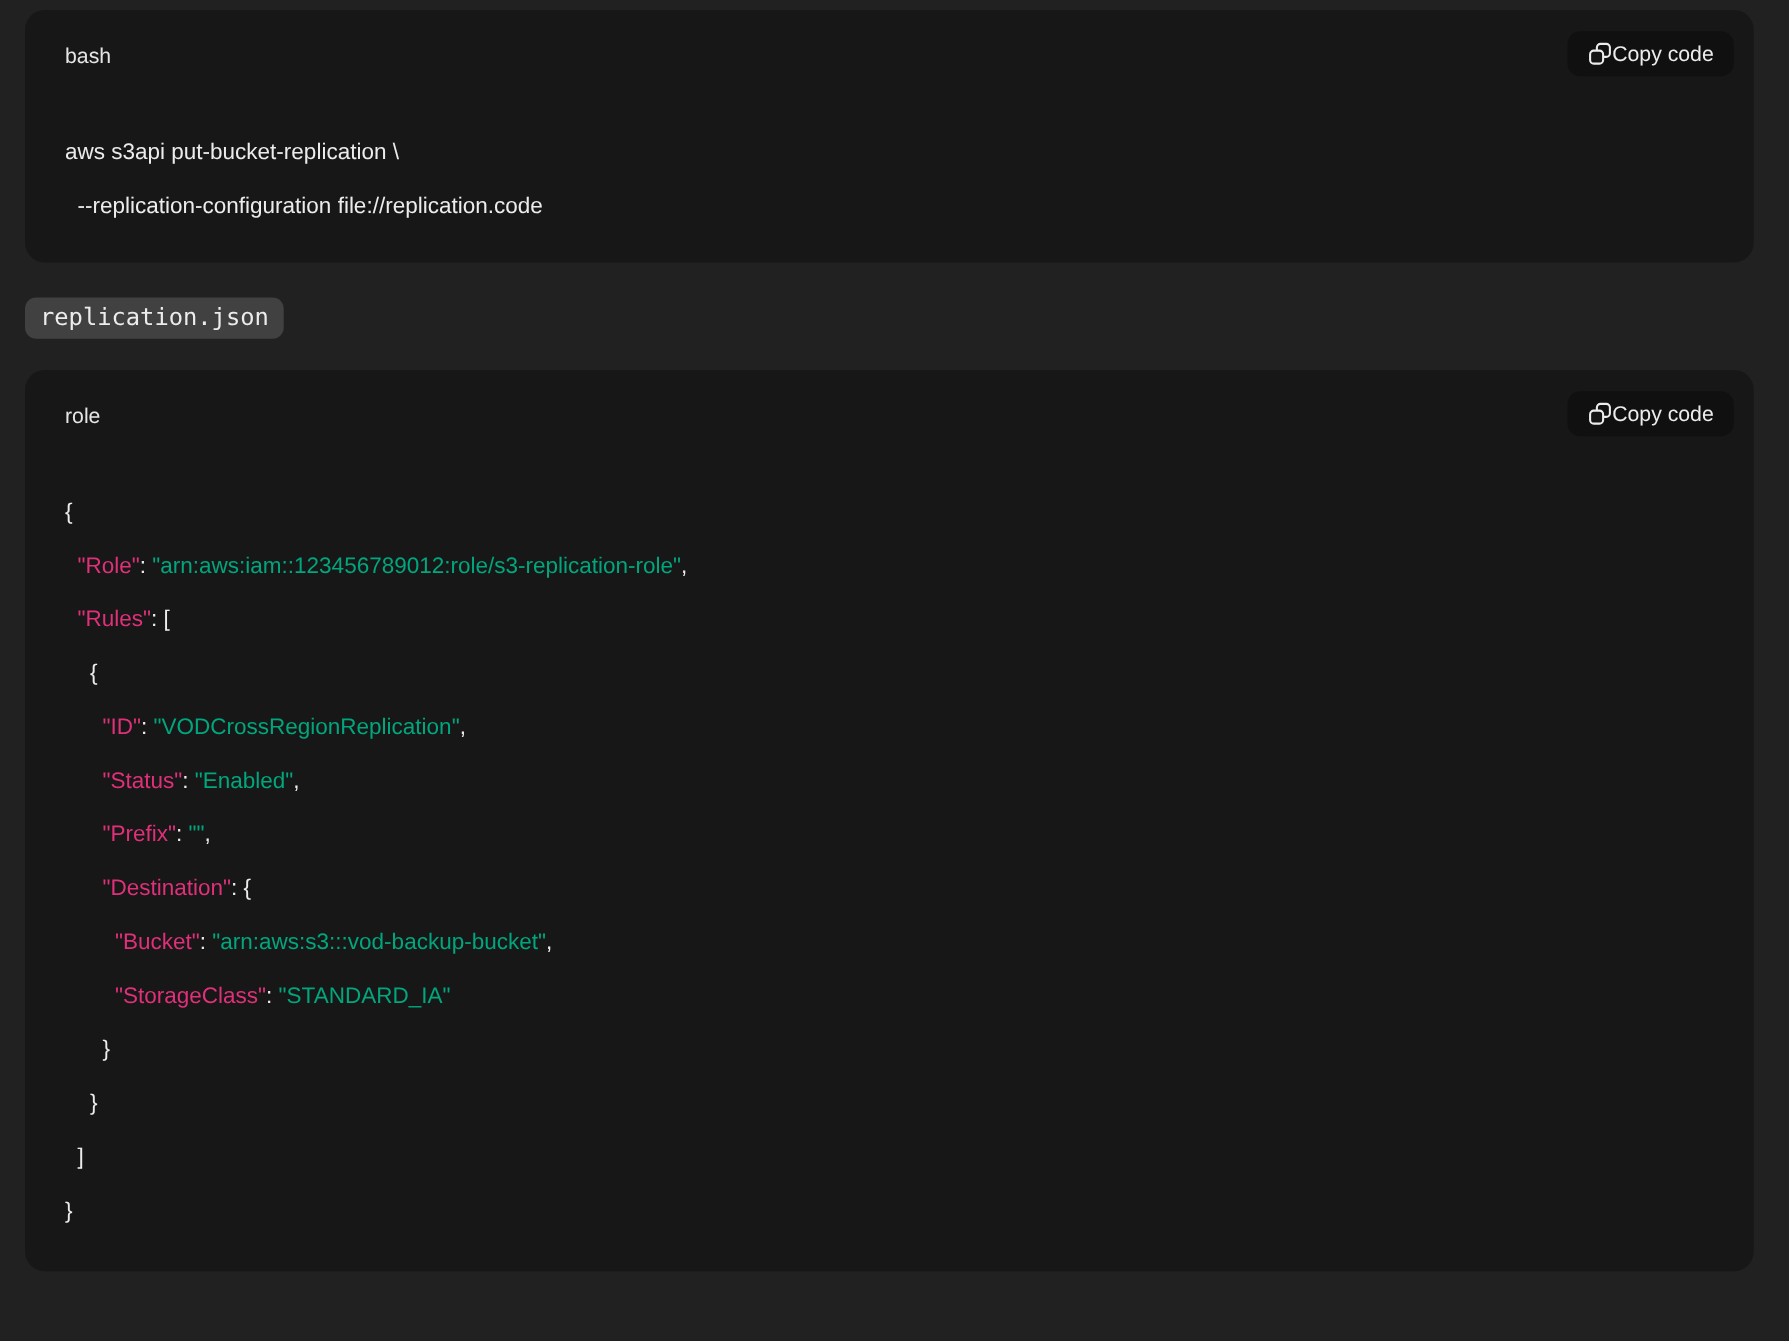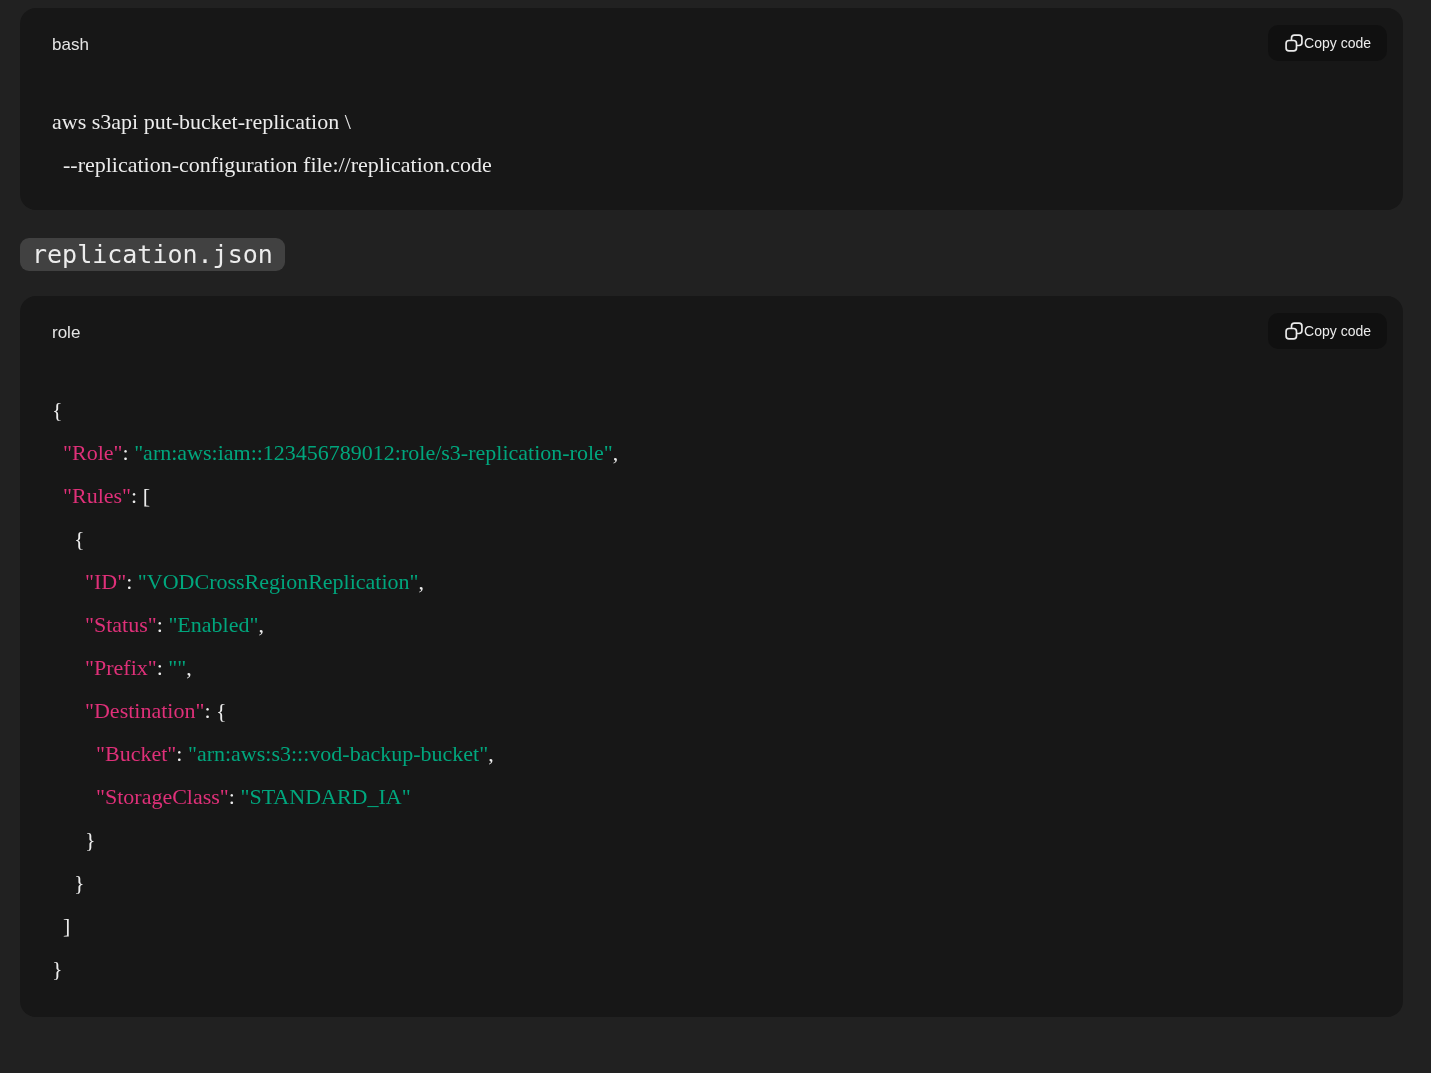--- a/index.html
+++ b/index.html
@@ -30,42 +30,42 @@
     display:flex;align-items:center;height:22px;
     font-size:17px;color:#e5e5e5;
   }
   .lang-label{font-size:17px;color:#e5e5e5;}
   .copy-btn{
     position:absolute;top:17px;right:16px;
     display:flex;align-items:center;gap:0;
     background:rgba(0,0,0,0.30);
     border:none;border-radius:10px;
     padding:8px 16px;
-    color:#ececec;font-family:"Liberation Sans",sans-serif;font-size:14px;
+    color:#ececec;font-family:"Liberation Sans",sans-serif;font-size:17px;
     cursor:pointer;line-height:1;
   }
   .copy-btn svg{display:block;}
   pre.code-body{
     margin:44px 0 0 0;
-    font-family:Liberation Serif, serif;
-    font-size:22px;line-height:43px;
+    font-family:Liberation Sans, sans-serif;
+    font-size:18px;line-height:43px;
     color:var(--plain);
   }
   .code-line{white-space:pre;height:43px;}
   .tok-key{color:var(--key);}
   .tok-str{color:var(--string);}
   .tok-pl{color:var(--plain);}
   .chip-row{margin:28px 0 25px 0;height:33px;}
   .inline-chip{
     display:inline-block;
     background:var(--chip-bg);
     border-radius:9px;
     padding:0 12px;
     font-family:"DejaVu Sans Mono","Liberation Mono",monospace;
-    font-size:25px;line-height:33px;
+    font-size:19px;line-height:33px;
     color:#ececec;
   }
 </style>
 </head>
 <body>
 
 <div>
 
   <figure class="code-block" style="margin:0">
     <div class="code-header">

